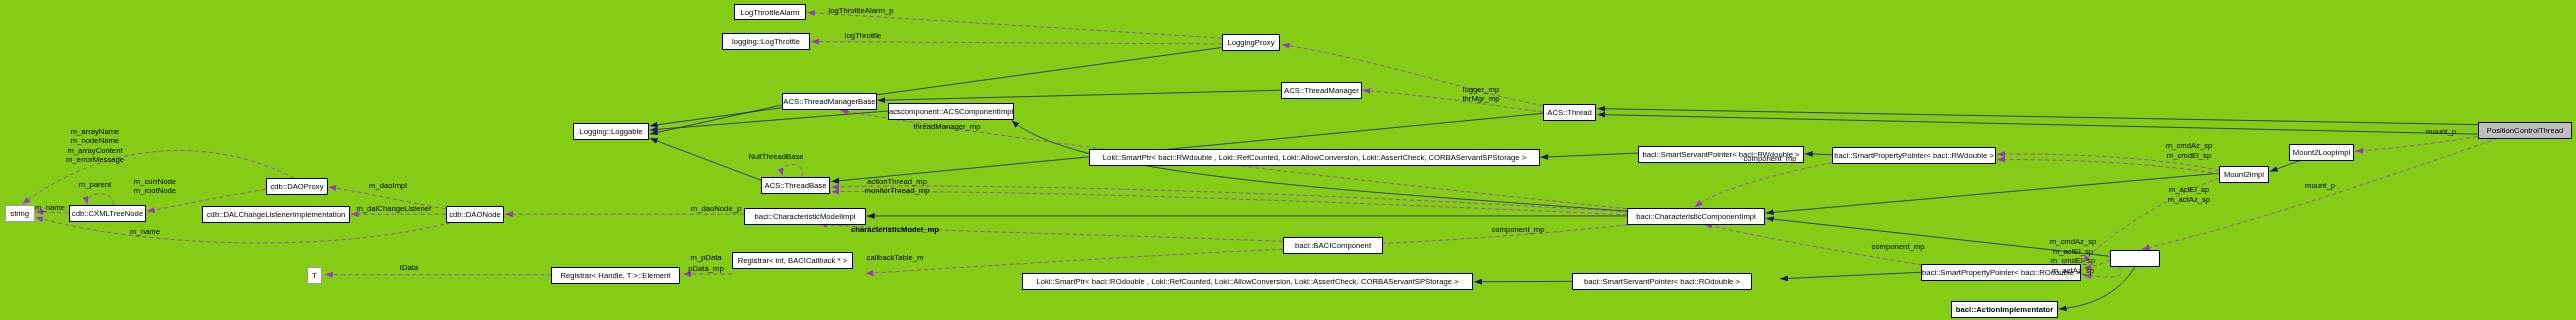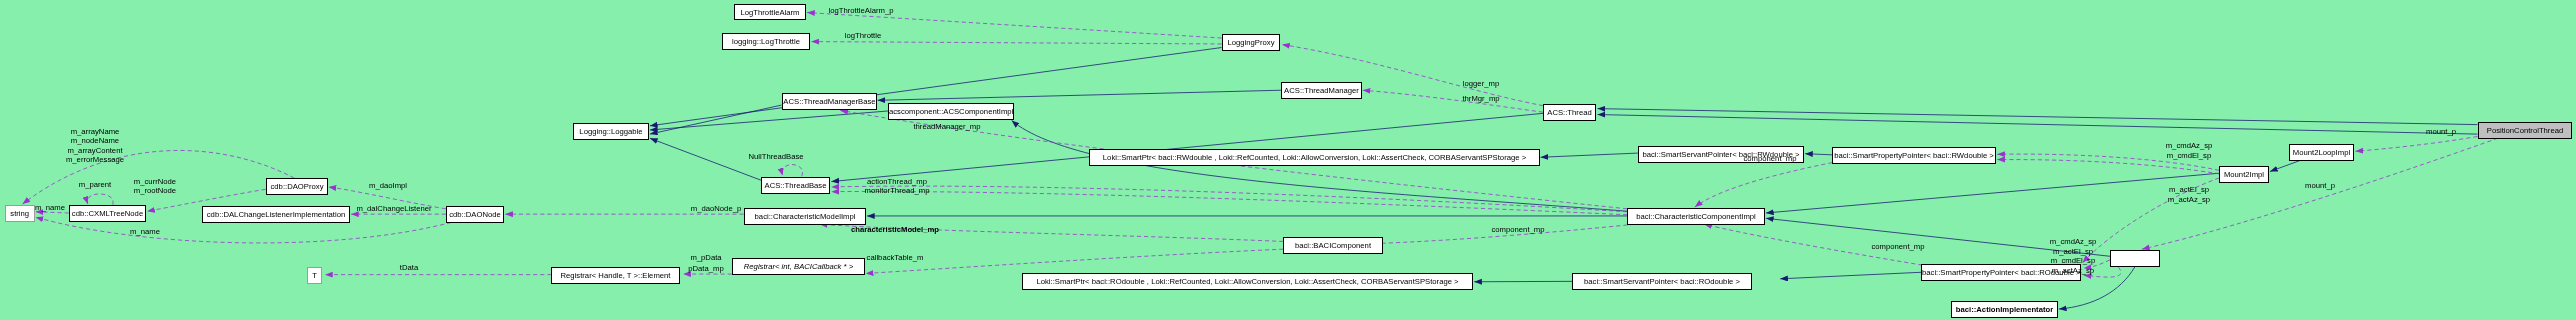--- a/index.html
+++ b/index.html
@@ -1,16 +1,16 @@
 <!DOCTYPE html>
 <html style="font-size:9.5px"><head>
 <meta charset="utf-8">
 <style>
   html,body{margin:0;padding:0;background:#ffffff;}
-  #canvas{position:relative;width:2576px;height:321px;background:#86efac;
+  #canvas{position:relative;width:2576px;height:321px;background:#84cc16;
           font-family:"Liberation Sans",sans-serif;overflow:hidden;}
   #edges{position:absolute;left:0;top:0;pointer-events:none;}
   .edge-i{fill:none;stroke:#191970;stroke-width:1.3;}
   .edge-u{fill:none;stroke:#9a32cd;stroke-width:1.3;stroke-dasharray:7,5;}
   .node{position:absolute;box-sizing:border-box;height:16.6px;border:0.6px solid #000000;
         background:#ffffff;color:#000000;font-size:7.7px;line-height:15.4px;text-align:center;
         white-space:nowrap;overflow:hidden;cursor:pointer;}
   .node.sel{background:#bfbfbf;cursor:default;}
   .node.ext{border-color:#9c9c9c;cursor:default;}
   .elabel{position:absolute;transform:translateX(-50%);font-size:7.7px;color:#000000;
@@ -100,30 +100,30 @@
   <div class="node" style="left:266px;top:178px;width:62px;">cdb::DAOProxy</div>
   <div class="node" style="left:202px;top:206px;width:148px;">cdb::DALChangeListenerImplementation</div>
   <div class="node" style="left:446px;top:206px;width:58px;">cdb::DAONode</div>
   <div class="node ext" style="left:4.7px;top:205px;width:30px;">string</div>
   <div class="node" style="left:69px;top:205px;width:77px;">cdb::CXMLTreeNode</div>
   <div class="node" style="left:744px;top:208px;width:122px;">baci::CharacteristicModelImpl</div>
   <div class="node" style="left:1627px;top:208px;width:138px;">baci::CharacteristicComponentImpl</div>
   <div class="node" style="left:1283px;top:237px;width:100px;">baci::BACIComponent</div>
   <div class="node ext" style="left:307px;top:267px;width:15.4px;">T</div>
   <div class="node" style="left:551px;top:267px;width:129px;">Registrar&lt; Handle, T &gt;::Element</div>
-  <div class="node" style="left:732px;top:258px;width:133px;font-style:italic;">Registrar&lt; int, BACICallback * &gt;</div>
+  <div class="node" style="left:732px;top:252px;width:121px;">Registrar&lt; int, BACICallback * &gt;</div>
   <div class="node" style="left:1022px;top:273px;width:451px;">Loki::SmartPtr&lt; baci::ROdouble , Loki::RefCounted, Loki::AllowConversion, Loki::AssertCheck, CORBAServantSPStorage &gt;</div>
   <div class="node" style="left:1572px;top:273px;width:180px;">baci::SmartServantPointer&lt; baci::ROdouble &gt;</div>
   <div class="node" style="left:1921px;top:264px;width:160px;">baci::SmartPropertyPointer&lt; baci::ROdouble &gt;</div>
   <div class="node" style="left:2110px;top:250px;width:50px;padding-left:48px;">Mount4Impl</div>
   <div class="node" style="left:1951px;top:301px;width:107px;font-weight:bold;">baci::ActionImplementator</div>
 
   <div class="elabel" style="left:861px;top:6px;">logThrottleAlarm_p</div>
   <div class="elabel" style="left:863px;top:31px;">logThrottle</div>
-  <div class="elabel" style="left:1481px;top:79px;">logger_mp</div>
+  <div class="elabel" style="left:1481px;top:85px;">logger_mp</div>
   <div class="elabel" style="left:1481px;top:94px;">thrMgr_mp</div>
   <div class="elabel" style="left:947px;top:122px;">threadManager_mp</div>
   <div class="elabel" style="left:776px;top:152px;">NullThreadBase</div>
   <div class="elabel" style="left:2441px;top:127px;">mount_p</div>
   <div class="elabel" style="left:2189px;top:141px;">m_cmdAz_sp</div>
   <div class="elabel" style="left:2189px;top:151px;">m_cmdEl_sp</div>
   <div class="elabel" style="left:2189px;top:185px;">m_actEl_sp</div>
   <div class="elabel" style="left:2189px;top:195px;">m_actAz_sp</div>
   <div class="elabel" style="left:2320px;top:181px;">mount_p</div>
   <div class="elabel" style="left:1770px;top:154px;">component_mp</div>

